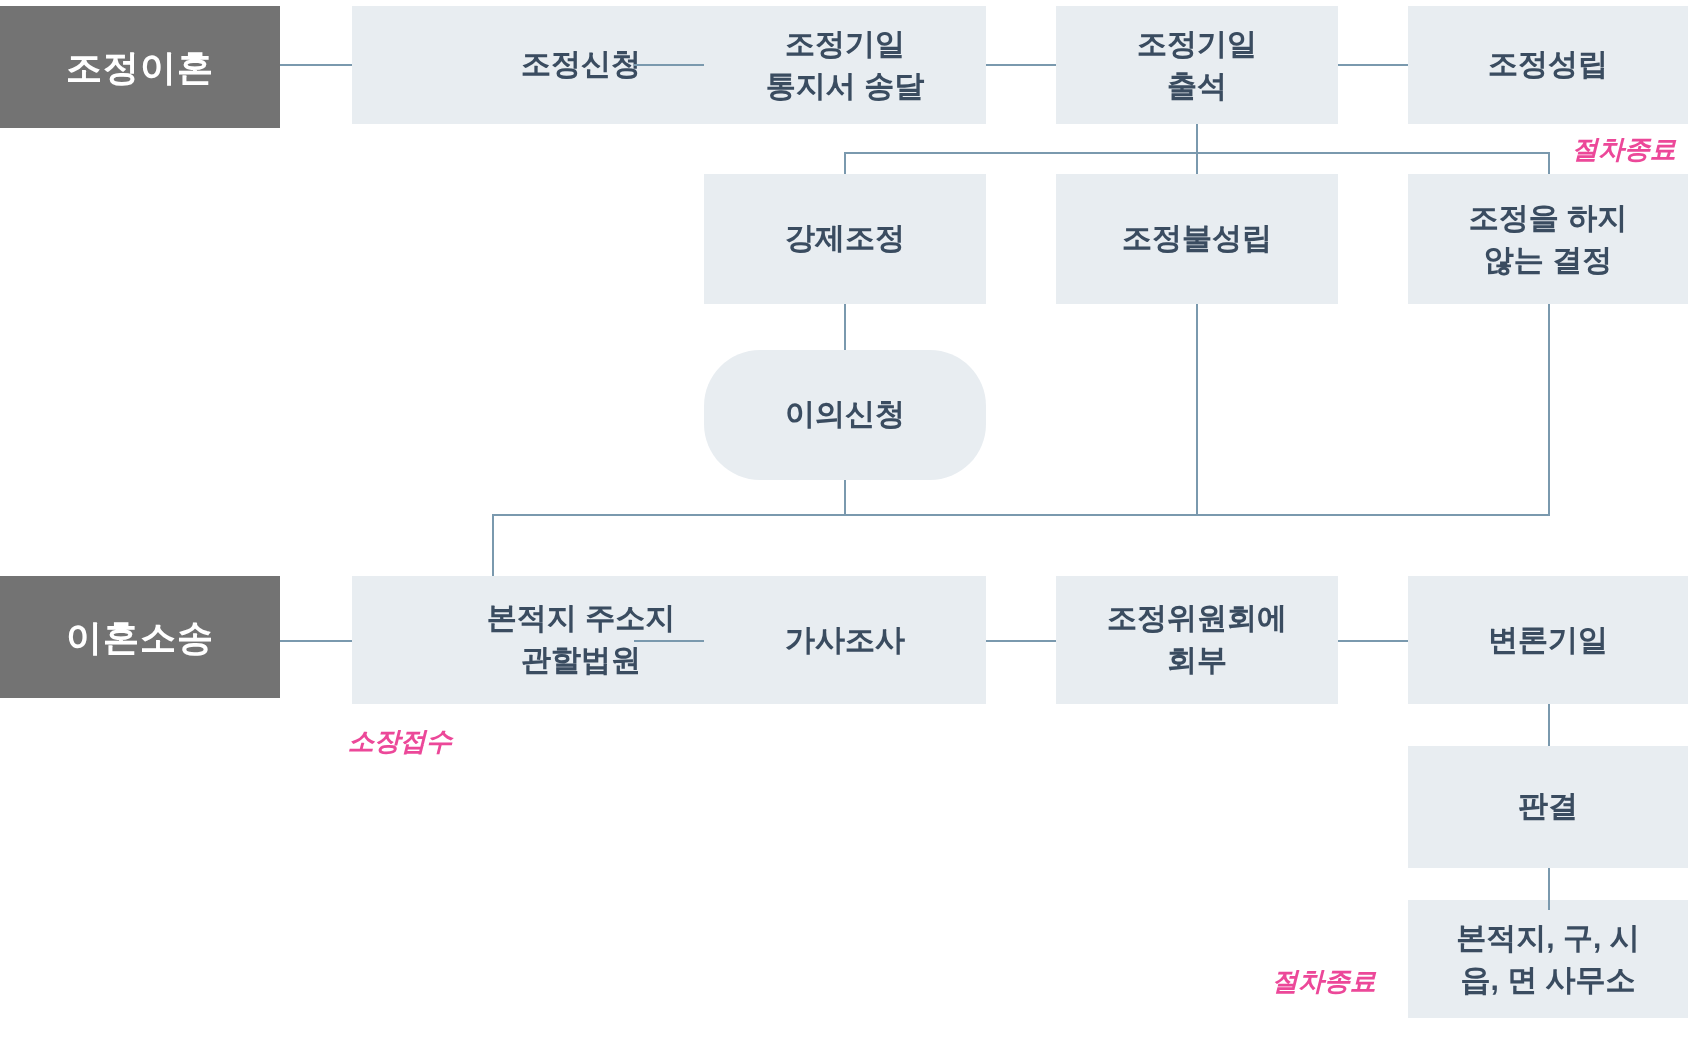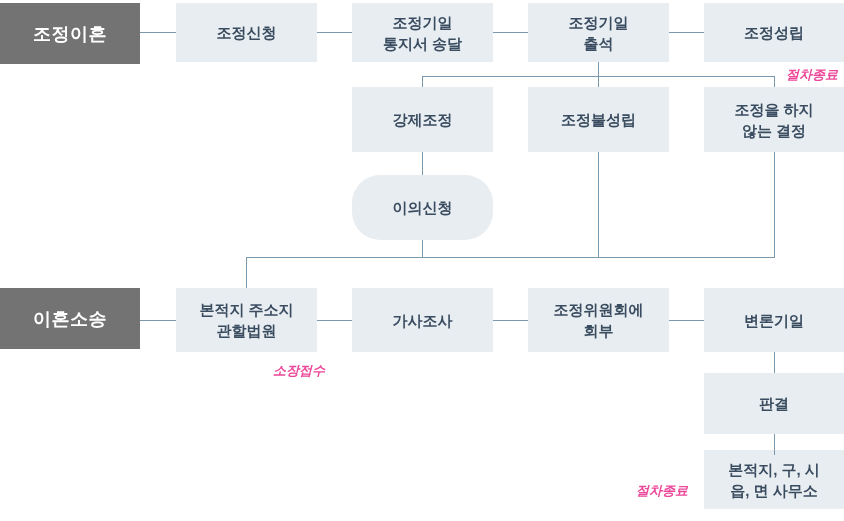--- a/index.html
+++ b/index.html
@@ -38,21 +38,21 @@
     font-size: 15px;
     font-weight: 600;
     line-height: 1.4;
     display: flex;
     align-items: center;
     justify-content: center;
     text-align: center;
     white-space: pre-line;
   }
   
-  .c1 { left: 176px; width: 141px; }
+  .c1 { left: 176px; width: 141px; padding-left: 44px; }
   .c2 { left: 352px; width: 141px; }
   .c3 { left: 528px; width: 141px; }
   .c4 { left: 704px; width: 140px; }
   
   .r1 { top: 3px;   height: 59px; }
   .r2 { top: 87px;  height: 65px; }
   .r3 { top: 175px; height: 65px; border-radius: 28px; }
   .r4 { top: 288px; height: 64px; }
   .r5 { top: 373px; height: 61px; }
   .r6 { top: 450px; height: 59px; }
@@ -65,21 +65,21 @@
   .v { width: 1px; }
   
   .lbl {
     position: absolute;
     color: #ec4899;
     font-size: 13px;
     font-weight: bold;
     font-style: italic;
   }
   .lbl-end-top    { top: 66px;  right: 6px; }
-  .lbl-complaint  { top: 362px; left: 184px; width: 141px; text-align: right; }
+  .lbl-complaint  { top: 362px; left: 174px; width: 141px; text-align: left; }
   .lbl-end-bottom { top: 482px; right: 156px; }
 </style>
 </head>
 <body>
 
 <div class="canvas">
 
   <div class="hdr" style="top:3px">조정이혼</div>
   <div class="hdr" style="top:288px">이혼소송</div>
 

